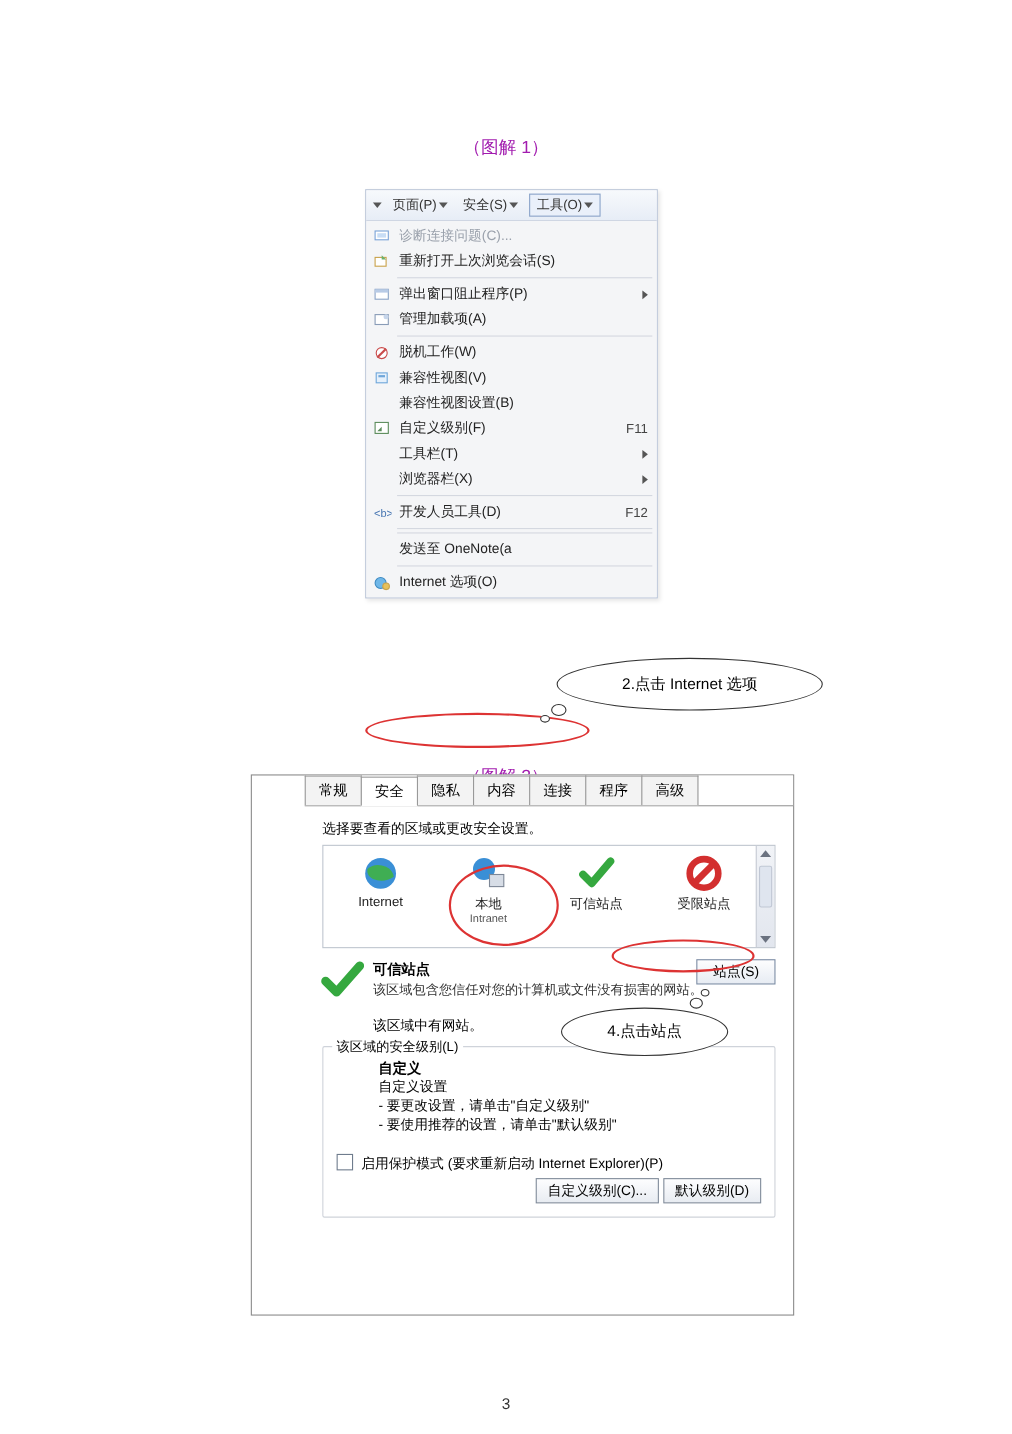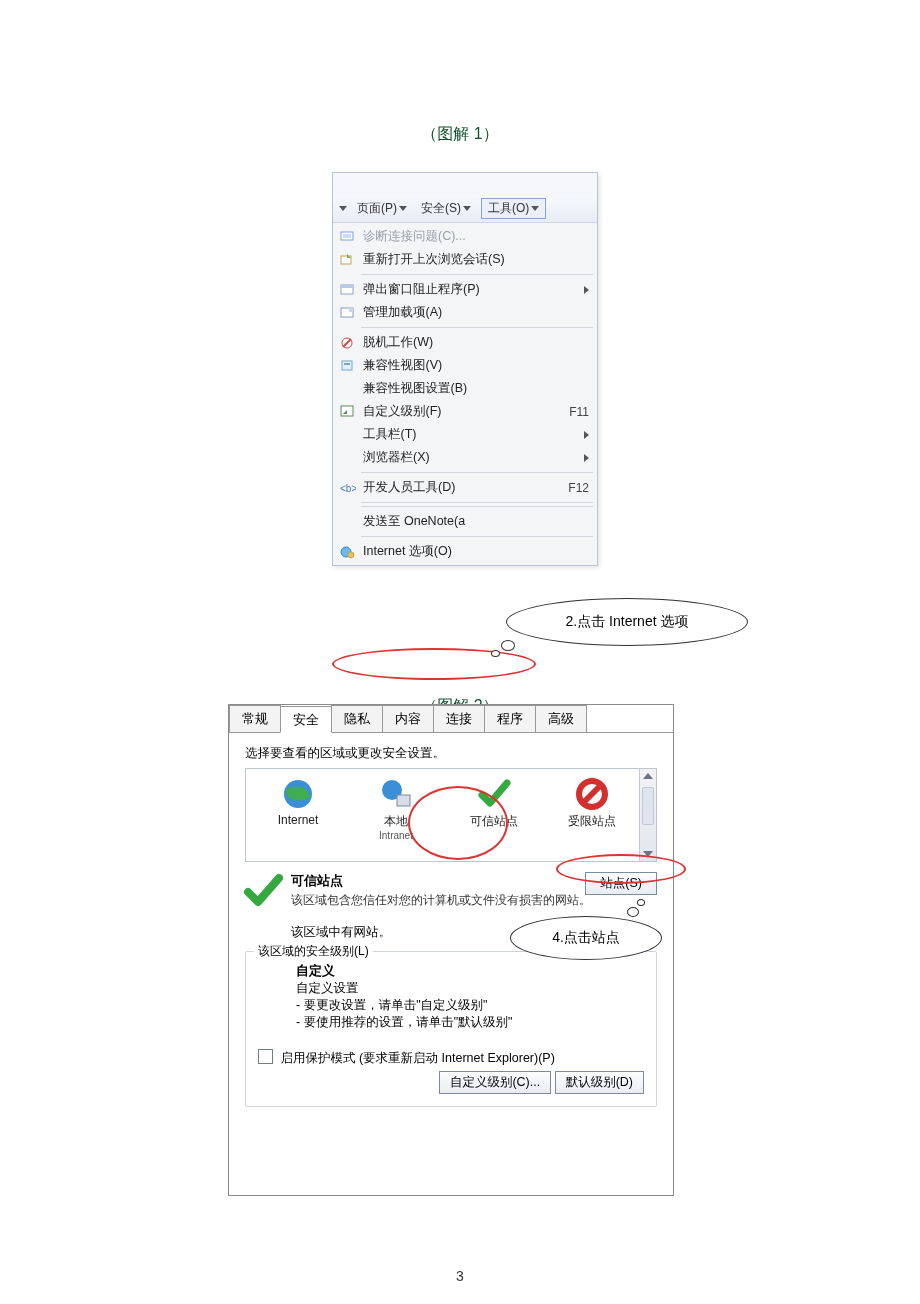--- a/index.html
+++ b/index.html
@@ -13,42 +13,41 @@
   .page {
     position: relative;
     width: 920px;
     height: 1304px;
   }
   .caption {
     position: absolute;
     left: 0; right: 0;
     text-align: center;
     font-size: 16px;
-    color: #14532d;
+    color: #a21caf;
   }
   
   .fig1 {
     position: absolute;
     left: 332px;
     top: 172px;
     width: 264px;
     background: #f5f7fb;
     border: 1px solid #b8c4d6;
     box-shadow: 2px 2px 4px rgba(0,0,0,0.1);
   }
   .toolbar {
     display: flex;
     align-items: center;
     gap: 6px;
     padding: 3px 6px;
     background: linear-gradient(#f7f9fc,#e7edf6);
     border-bottom: 1px solid #cfd6e3;
     font-size: 12px;
     color: #333;
-    margin-top: 22px;
   }
   .toolbar .tb-item {
     display: inline-flex;
     align-items: center;
     gap: 2px;
     padding: 2px 4px;
   }
   .toolbar .tb-tools {
     border: 1px solid #8aa3c8;
     background: #eaf0fa;
@@ -126,20 +125,21 @@
   }
   
   .fig2 {
     position: absolute;
     left: 228px;
     top: 704px;
     width: 444px;
     height: 490px;
     border: 1px solid #8b8b8b;
     background: #fff;
+    padding-left: 48px;
   }
   .tabs {
     display:flex;
     border-bottom: 1px solid #999;
     background: #fff;
     font-size: 13px;
   }
   .tab {
     padding: 4px 12px 3px;
     border: 1px solid #999;

